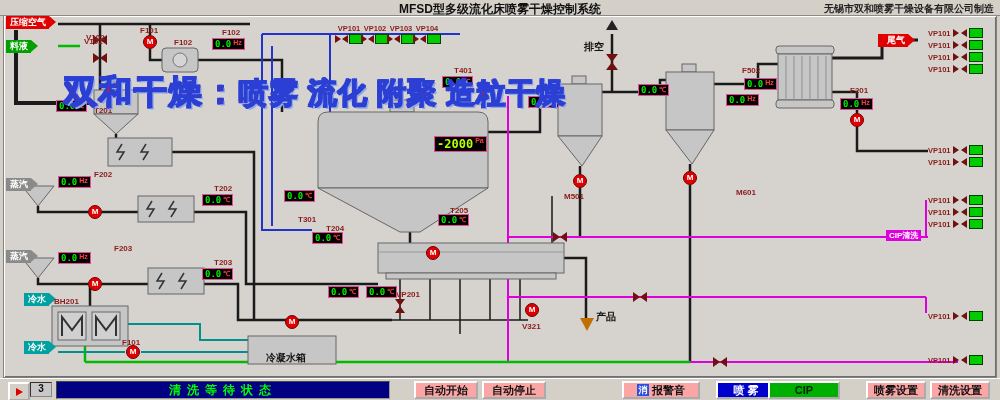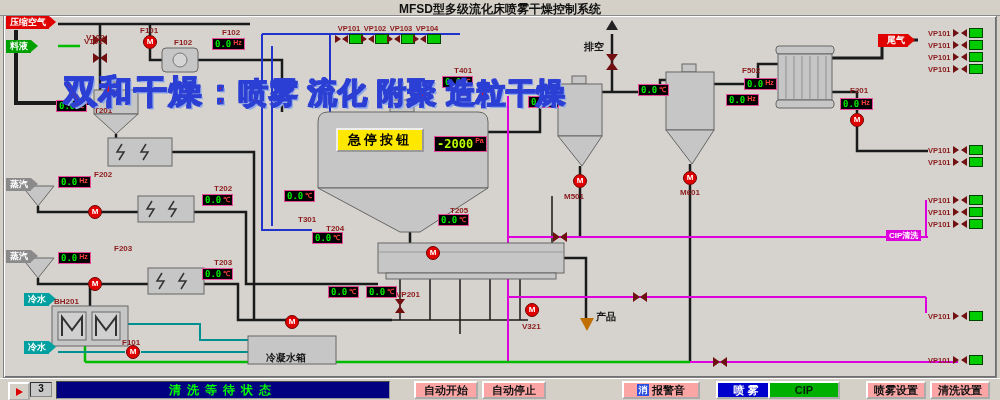--- a/index.html
+++ b/index.html
@@ -82,20 +82,21 @@
 </style>
 </head>
 <body>
 
 <div id="stage">
 
   <div class="frame"></div>
 
   <div class="titlebar">
     <div class="title">MFSD型多级流化床喷雾干燥控制系统</div>
+    <div class="company">无锡市双和喷雾干燥设备有限公司制造</div>
   </div>
 
   <svg class="diagram" width="1000" height="400" viewBox="0 0 1000 400">
 
     <path class="pipe-k" stroke-width="4" d="M16,30 V103 H94"></path>
     <path class="pipe-k" stroke-width="2.5" d="M58,24 H250 M100,24 V90 M150,24 V35 M150,49 V60 H162 M198,60 H282 V112 M116,134 V138 M172,152 H254 V320 H392 M38,206 V212 H88 M102,212 H138 M194,212 H246 V284 H378 M38,278 V284 H88 M102,284 H148 M204,284 H238 V320 H392 M488,132 H540 V90 H558 M602,92 H660 V80 H666 M714,84 H758 V64 H778 M832,92 H857 V113 M857,127 V151 H928 M580,166 V174 M580,188 V237 M690,164 V171 M690,185 V362 M410,232 V243 M564,258 H586 V318 M90,306 V286 M612,92 V34"></path>
     <path class="pipe-k" stroke-width="3" d="M832,58 H882 V40 H918"></path>
     <path class="pipe-k" stroke-width="1.5" d="M400,273 V320 M430,273 V320 M460,273 V320 M490,273 V320 M520,273 V320 M392,320 H528 M460,320 V334 M552,243 V196"></path>
     <path class="pipe-b" stroke-width="2" d="M262,34 H460 M262,34 V230 H312 M272,46 V226 M330,34 V112"></path>
     <path class="pipe-m" stroke-width="2" d="M508,96 V362 M508,237 H928 M508,297 H926 M926,297 V313 M690,362 H958 M926,200 V237"></path>
@@ -168,21 +169,20 @@
     <path d="M606,30 L618,30 L612,20 Z" fill="#222"></path>
 
     <path fill="#701010" d="M93,35 l7,5 l-7,5 Z M107,35 l-7,5 l7,5 Z M93,53 l7,5 l-7,5 Z M107,53 l-7,5 l7,5 Z
          M606,54 l6,8 l6,-8 Z M606,70 l6,-8 l6,8 Z
          M553,232 l7,5 l-7,5 Z M567,232 l-7,5 l7,5 Z
          M633,292 l7,5 l-7,5 Z M647,292 l-7,5 l7,5 Z
          M713,357 l7,5 l-7,5 Z M727,357 l-7,5 l7,5 Z
          M395,299 l5,7 l5,-7 Z M395,313 l5,-7 l5,7 Z"></path>
   </svg>
 
-  <button class="estop">急停按钮</button>
 
   <div class="wm">
     <span class="wm1">双和干燥：</span><span class="wm2">喷雾 流化 附聚 造粒干燥</span>
   </div>
 
   <div class="bbar"></div>
   <div class="indbox">
     <span class="redtri"></span>
   </div>
   <div class="countbox">3</div>
@@ -208,21 +208,21 @@
     <div class="tag" style="position: absolute; left: 94px; top: 170px;">F202</div>
     <div class="tag" style="position: absolute; left: 214px; top: 184px;">T202</div>
     <div class="tag" style="position: absolute; left: 94px; top: 244px; padding-left: 20px;">F203</div>
     <div class="tag" style="position: absolute; left: 214px; top: 258px;">T203</div>
     <div class="tag" style="position: absolute; left: 298px; top: 182px; margin-top: 33px;">T301</div>
     <div class="tag" style="position: absolute; left: 326px; top: 224px;">T204</div>
     <div class="tag" style="position: absolute; left: 454px; top: 66px;">T401</div>
     <div class="tag" style="position: absolute; left: 450px; top: 206px;">T205</div>
     <div class="tag" style="position: absolute; left: 396px; top: 290px;">VP201</div>
     <div class="tag" style="position: absolute; left: 564px; top: 192px;">M501</div>
-    <div class="tag" style="position: absolute; left: 648px; top: 188px; padding-left: 32px;">M601</div>
+    <div class="tag" style="position: absolute; left: 704px; top: 188px; padding-left: 32px;">M601</div>
     <div class="tag" style="position: absolute; left: 522px; top: 322px;">V321</div>
     <div class="tag" style="position: absolute; left: 742px; top: 66px;">F502</div>
     <div class="tag" style="position: absolute; left: 850px; top: 86px;">F201</div>
     <div class="tag" style="position: absolute; left: 54px; top: 297px;">BH201</div>
     <div class="tag" style="position: absolute; left: 122px; top: 338px;">F101</div>
     <div class="disp" style="position: absolute; left: 212px; top: 38px;">
       <span class="val">0.0</span>
       <span class="unit">Hz</span>
     </div>
     <div class="disp" style="position: absolute; left: 56px; top: 100px;">

